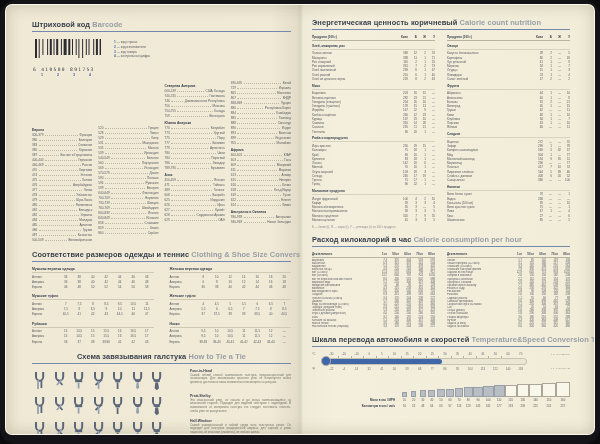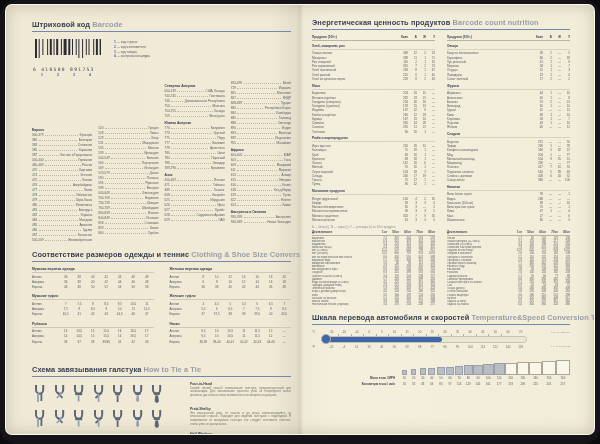--- a/index.html
+++ b/index.html
@@ -829,21 +829,21 @@
                 <span>39-40</span>
                 <span>40-41</span>
                 <span>41-42</span>
                 <span>42-43</span>
                 <span>43-44</span>
                 <span>—</span>
               </div>
             </div>
           </div>
 
-        <div class="hd" style="margin-top:20px;">
+        <div class="hd" style="margin-top:7px;text-align:center;">
           <span>Схема завязывания галстука</span>
           <span class="en"> <span>How to Tie a Tie</span></span>
         </div>
         <div class="tie-grid" id="tiegrid">
             <div class="tie-steps">
               <svg width="15.5" height="22" viewBox="0 0 15.5 22">
                 <path d="M4 3 v4.5 a3.6 4.2 0 0 0 7.2 0 V3" fill="none" stroke="#5c6879" stroke-width="2"></path>
                 <path d="M6 11 v9" stroke="#94a1b3" stroke-width="1.8"></path>
                 <path d="M9.4 11 v8" stroke="#5c6879" stroke-width="1.8"></path>
               </svg>
@@ -962,22 +962,22 @@
             </div>
             <div>
               <div class="knot-name">Half-Windsor</div>
               <div class="knot-text">Самый универсальный и гибкий среди всех галстучных узлов. Он подходит для галстуков традиционной ширины, для сорочек и узких лацканов, из классики (смокинга), из любого шёлка.</div>
             </div>
           </div>
       </div>
 
       <div class="page pgR">
         <div class="hd">
-          <span>Энергетическая ценность продуктов</span>
-          <span class="en"> <span>Barcode count nutrition</span></span>
+          <span>Энергетическая ценность коричневый</span>
+          <span class="en"> <span>Calorie count nutrition</span></span>
         </div>
         <div class="nut-wrap">
           <div class="nut-col" id="nutL">
               <div class="nut-head">
                 <span class="n">Продукты (100 г)</span>
                 <span>Ккал</span>
                 <span>Б</span>
                 <span>Ж</span>
                 <span>У</span>
               </div>
@@ -1457,20 +1457,24 @@
                 <span class="n">Шампанское</span>
                 <span>85</span>
                 <span>—</span>
                 <span>—</span>
                 <span>5</span>
               </div>
             </div>
         </div>
         <div class="nut-note">Б — белки (г), Ж — жиры (г), У — углеводы (г) на 100 г продукта</div>
 
+        <div class="hd" style="margin-top:6px;">
+          <span>Расход килокалорий в час</span>
+          <span class="en"> <span>Calorie consumption per hour</span></span>
+        </div>
         <div class="act-wrap">
           <div class="act-col" id="actL">
               <div class="act-head">
                 <span class="n">Деятельность</span>
                 <span>1 кг</span>
                 <span>50 кг</span>
                 <span>60 кг</span>
                 <span>70 кг</span>
                 <span>80 кг</span>
               </div>

